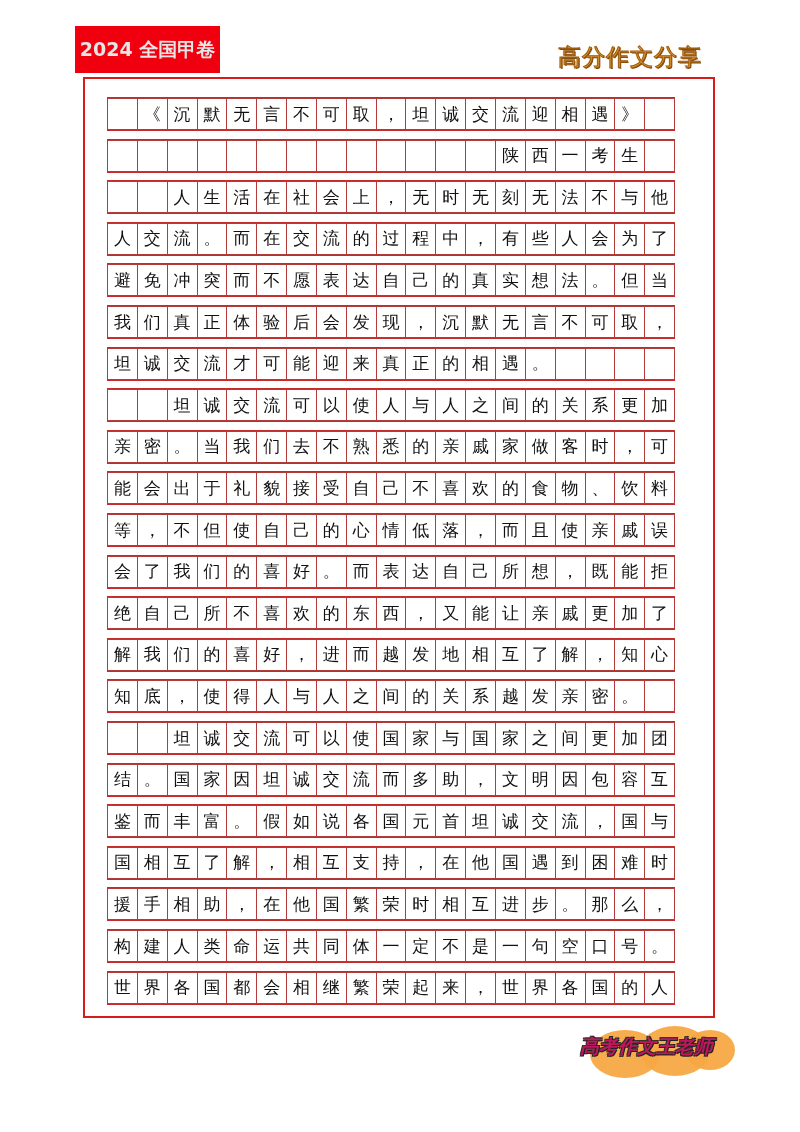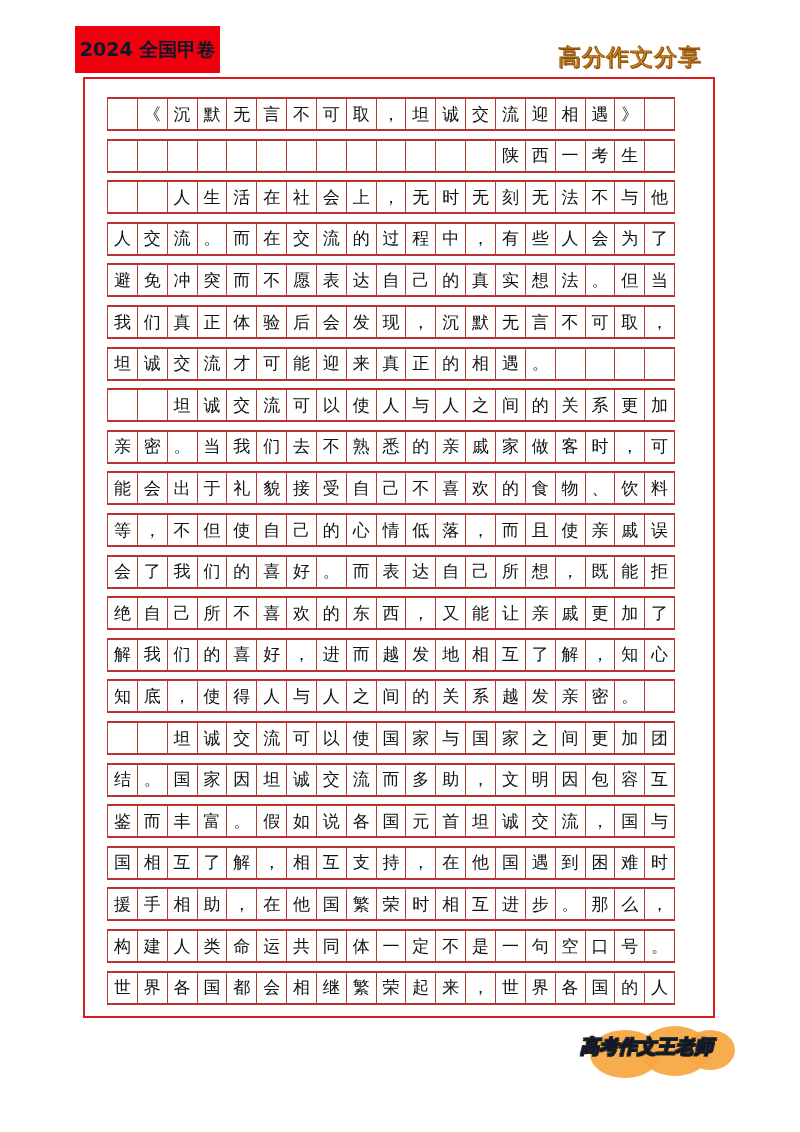--- a/index.html
+++ b/index.html
@@ -1,36 +1,36 @@
 <!DOCTYPE html>
 <html><head>
 <meta charset="utf-8">
 <style>
   html, body { margin:0; padding:0; }
   body { width:800px; height:1132px; background:#ffffff; position:relative; overflow:hidden;
          font-family: "DejaVu Sans", sans-serif; }
   .tag { position:absolute; left:75px; top:26px; width:145px; height:47px; background:#f0000f;
-         color:#0f172a; font-weight:bold; font-size:19px; display:flex; align-items:center;
+         color:#e5e5e5; font-weight:bold; font-size:19px; display:flex; align-items:center;
          justify-content:center; font-family:"DejaVu Sans", sans-serif; letter-spacing:0px; }
   .share { position:absolute; left:558px; top:42px; font-size:23px; font-weight:normal;
            color:#e8a23c; -webkit-text-stroke:1px #9a5a10;
            text-shadow: 1px 1px 0 #7a4508, -1px 0 0 #f6d08a; letter-spacing:1px;
            font-family:"DejaVu Sans", sans-serif; }
   .paper { position:absolute; left:83px; top:77px; width:632px; height:941px;
            border:2px solid #d81c1c; box-sizing:border-box; }
   .row { position:absolute; left:107px; display:flex; height:32px; }
   .cell { width:30.85px; height:32px; box-sizing:border-box; border:1px solid #b53a3a;
           margin-left:-1px; display:flex; align-items:center; justify-content:center;
           font-family:"DejaVu Serif", serif; font-size:17px; color:#111; }
   .cell:first-child { margin-left:0; }
   .row { border-top:1px solid #c42b2b; border-bottom:1px solid #c42b2b; }
   .sig { position:absolute; left:560px; top:1022px; width:200px; height:60px; }
   .blob { position:absolute; background:#f7a844; border-radius:50%; opacity:0.95; }
   .sigtext { position:absolute; left:580px; top:1034px; font-size:19px; font-weight:bold;
-             font-style:italic; color:#0f172a; text-shadow:1px 1px 0 #222, -1px -1px 0 #333, 1px -1px 0 #222, -1px 1px 0 #222;
+             font-style:italic; color:#be185d; text-shadow:1px 1px 0 #222, -1px -1px 0 #333, 1px -1px 0 #222, -1px 1px 0 #222;
              font-family:"DejaVu Sans", sans-serif; }
 </style>
 </head>
 <body>
 
 <div class="tag">2024 全国甲卷</div>
 <div class="share">高分作文分享</div>
 
 <div class="paper"></div>
 <div id="grid">

